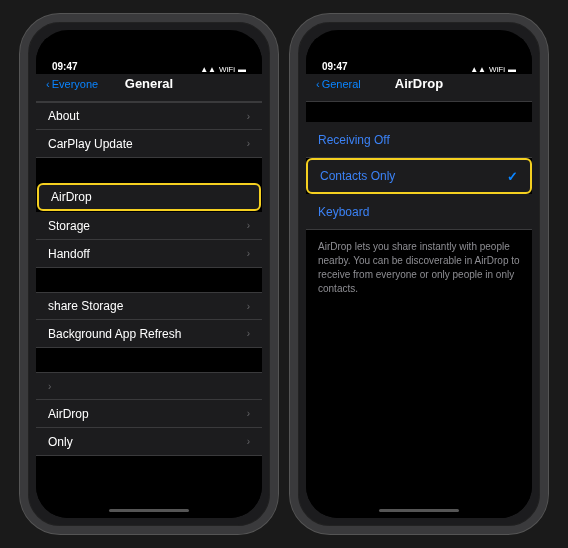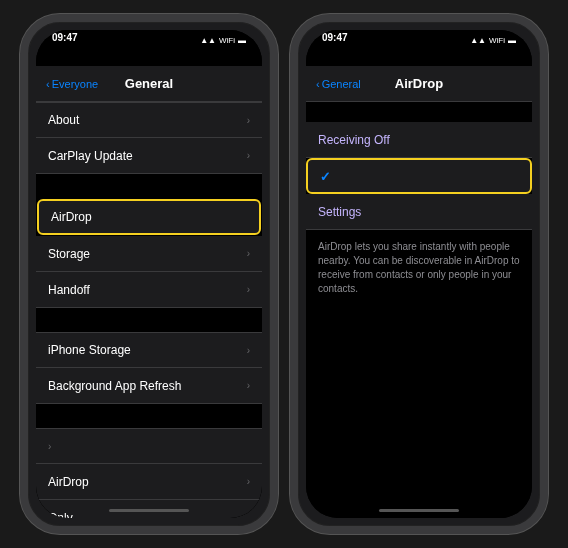--- a/index.html
+++ b/index.html
@@ -58,28 +58,28 @@
       width: 90px;
       height: 22px;
       background: #000;
       border-radius: 0 0 14px 14px;
       z-index: 10;
     }
 
     
     .status-bar {
       position: absolute;
-      top: 0;
+      top: 8px;
       left: 0;
       right: 0;
       height: 36px;
       display: flex;
       align-items: flex-end;
       justify-content: space-between;
-      padding: 0 16px 21px;
+      padding: 0 16px 0;
       background: #000;
       z-index: 5;
     }
 
     .status-time {
       font-size: 10px;
       font-weight: 600;
       color: #fff;
       padding-bottom: 2px;
     }
@@ -141,21 +141,21 @@
     }
 
     .section-gap {
       height: 24px;
       background: #000;
     }
 
     .list-item {
       background: #1c1c1e;
       border-bottom: 0.5px solid #3a3a3c;
-      height: 36px;
+      height: 28px;
       display: flex;
       align-items: center;
       padding: 0 12px;
       position: relative;
     }
 
     .list-item:first-child {
       border-top: 0.5px solid #3a3a3c;
     }
 
@@ -207,21 +207,21 @@
       border-top: 0.5px solid #3a3a3c;
     }
 
     .airdrop-item.selected {
       border: 2.5px solid #f5d020;
       border-radius: 6px;
       background: #1c1c1e;
     }
 
     .airdrop-item-text {
-      color: #c4b5fd;
+      color: #3b82f6;
       font-size: 12px;
       flex: 1;
     }
 
     .airdrop-check {
       color: #0a84ff;
       font-size: 13px;
       font-weight: 700;
     }
 
@@ -301,21 +301,21 @@
           <div class="list-item">
             <span class="list-item-text">Handoff</span>
             <span class="list-item-chevron">›</span>
           </div>
         </div>
 
         <div class="section-gap"></div>
 
         <div class="section-group">
           <div class="list-item">
-            <span class="list-item-text">iPhone Storage</span>
+            <span class="list-item-text">share Storage</span>
             <span class="list-item-chevron">›</span>
           </div>
           <div class="list-item">
             <span class="list-item-text">Background App Refresh</span>
             <span class="list-item-chevron">›</span>
           </div>
         </div>
 
         <div class="section-gap"></div>
 
@@ -369,26 +369,27 @@
       </div>
 
       <div class="airdrop-list">
         <div class="airdrop-section-gap"></div>
 
         <div class="airdrop-item">
           <span class="airdrop-item-text">Receiving Off</span>
         </div>
 
         <div class="airdrop-item selected">
+          <span class="airdrop-item-text">Contacts Only</span>
           <span class="airdrop-check">✓</span>
         </div>
 
         <div class="airdrop-item">
-          <span class="airdrop-item-text">Settings</span>
-        </div>
-
-        <div class="airdrop-description">AirDrop lets you share instantly with people nearby. You can be discoverable in AirDrop to receive from contacts or only people in your contacts.</div>
+          <span class="airdrop-item-text">Keyboard</span>
+        </div>
+
+        <div class="airdrop-description">AirDrop lets you share instantly with people nearby. You can be discoverable in AirDrop to receive from everyone or only people in only contacts.</div>
       </div>
 
       <div class="home-indicator"></div>
     </div>
   </div>
 </div>
 
 </body></html>

